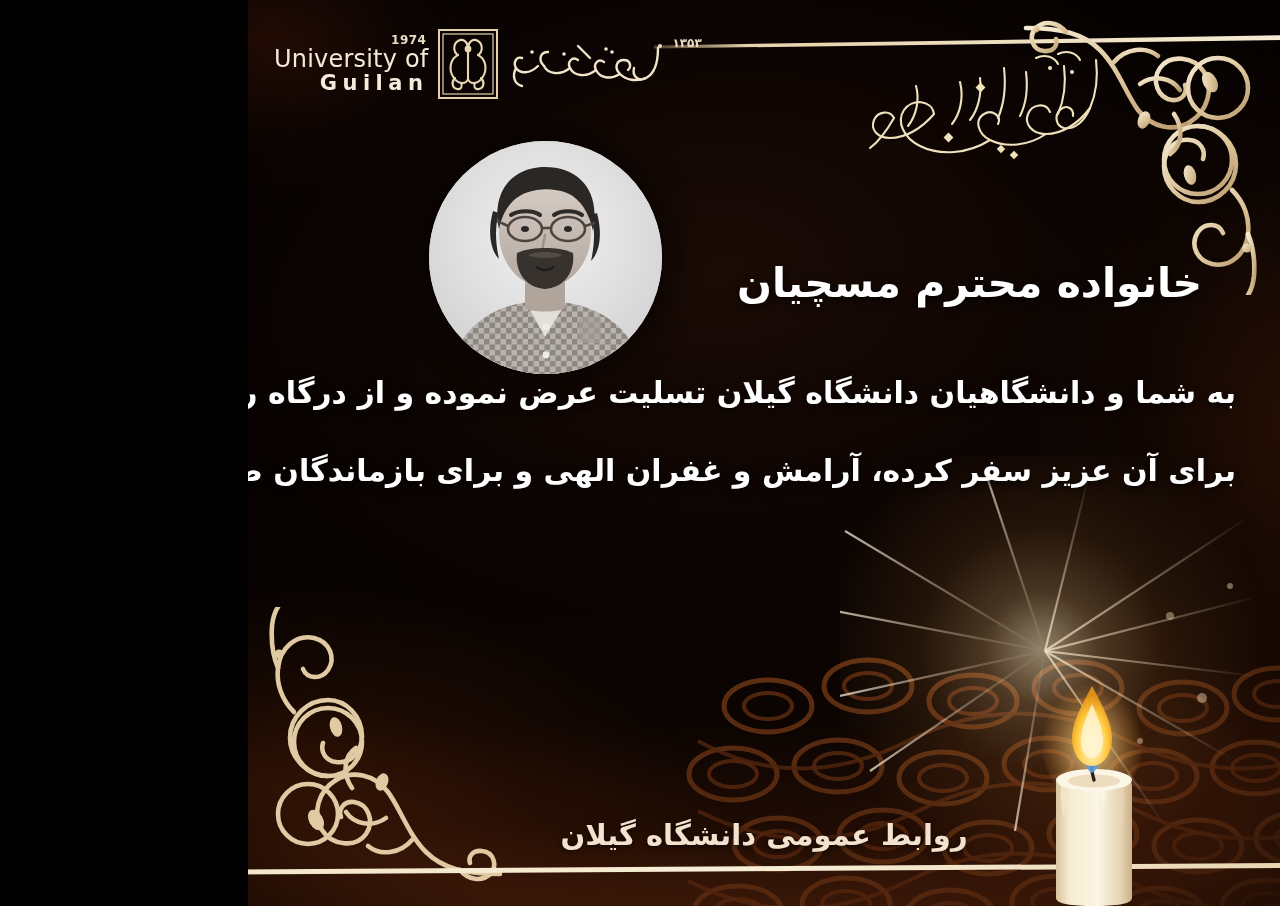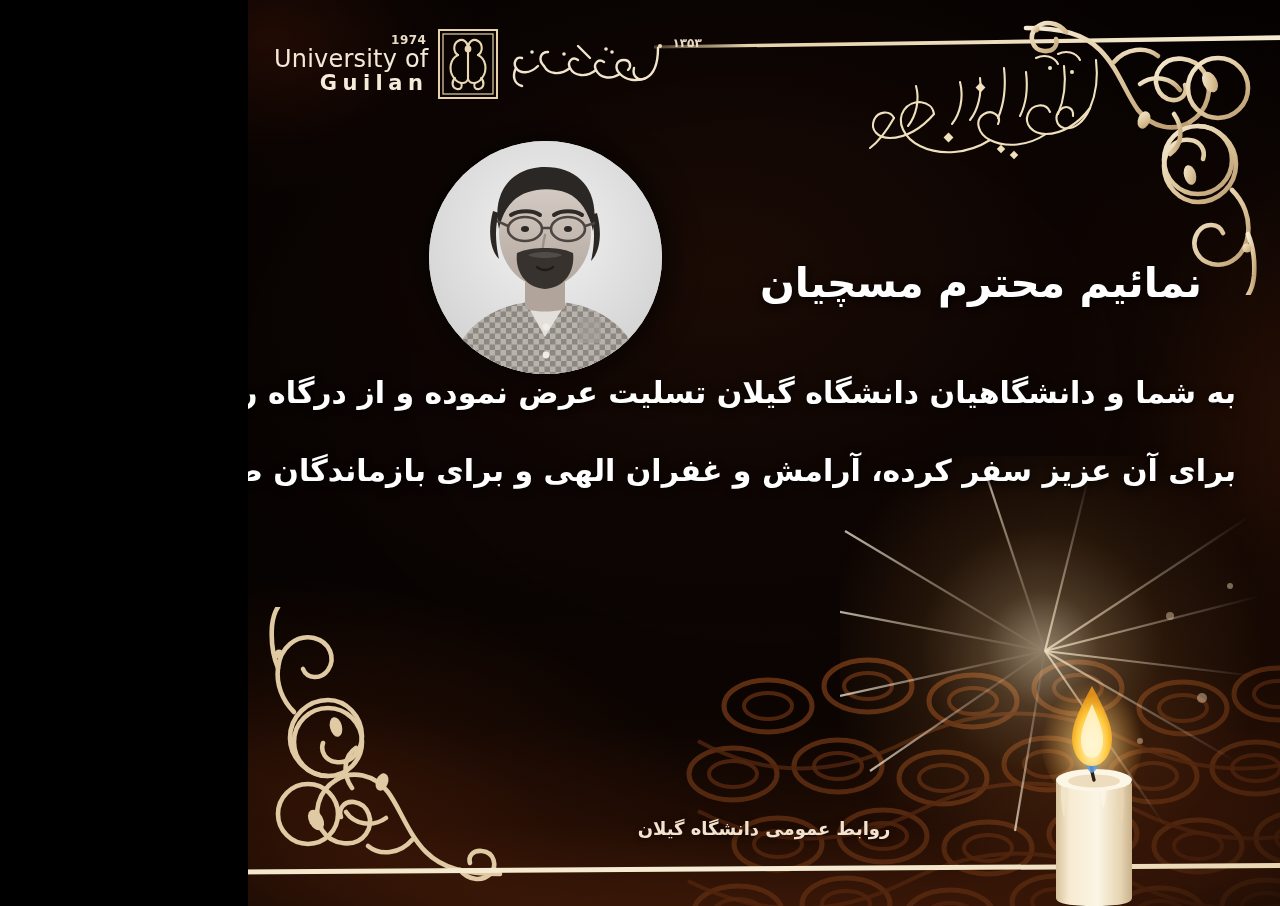--- a/index.html
+++ b/index.html
@@ -245,21 +245,21 @@
   }
 
   
   .footer {
     position: absolute;
     left: 0;
     right: 0;
     top: 818px;
     text-align: center;
     color: #f3e2cd;
-    font-size: 18px;
+    font-size: 29px;
     font-weight: 700;
     text-shadow: 0 1px 6px rgba(0,0,0,0.7);
     letter-spacing: 0.4px;
   }
 
   
   .gold-strip {
     position: absolute;
     left: 0;
     right: 0;
@@ -572,21 +572,21 @@
       <path d="M125 74 C132 69 146 69 153 74" fill="none" stroke="#2e2a27" stroke-width="4" stroke-linecap="round"></path>
 
       <path d="M116 94 C114 104 112 110 117 113" fill="none" stroke="#9b9089" stroke-width="2.4" stroke-linecap="round"></path>
 
       <path d="M88 112 C96 108 108 107 116 107 C126 107 136 108 144 112 C146 128 138 146 116 148 C94 146 86 128 88 112 Z" fill="#37322e"></path>
       <path d="M99 114 C106 110 126 110 133 114 C128 118 104 118 99 114 Z" fill="#6c6560" opacity="0.5"></path>
       <path d="M108 126 C112 130 120 130 124 126" fill="none" stroke="#1e1b19" stroke-width="2.4" stroke-linecap="round"></path>
     </svg>
   </div>
 
-  <div class="salutation">نمائیم محترم مسچیان</div>
+  <div class="salutation">خانواده محترم مسچیان</div>
 
   <div class="body-text">
     <p class="body-line">به شما و دانشگاهیان دانشگاه گیلان تسلیت عرض نموده و از درگاه روابط منان</p>
     <p class="body-line">برای آن عزیز سفر کرده، آرامش و غفران الهی و برای بازماندگان صبر و شکیبایی</p>
   </div>
 
   <svg class="candle" viewBox="0 0 180 230">
     <defs>
       <linearGradient id="waxg" x1="0" y1="0" x2="1" y2="0">
         <stop offset="0%" stop-color="#d8c39c"></stop>

